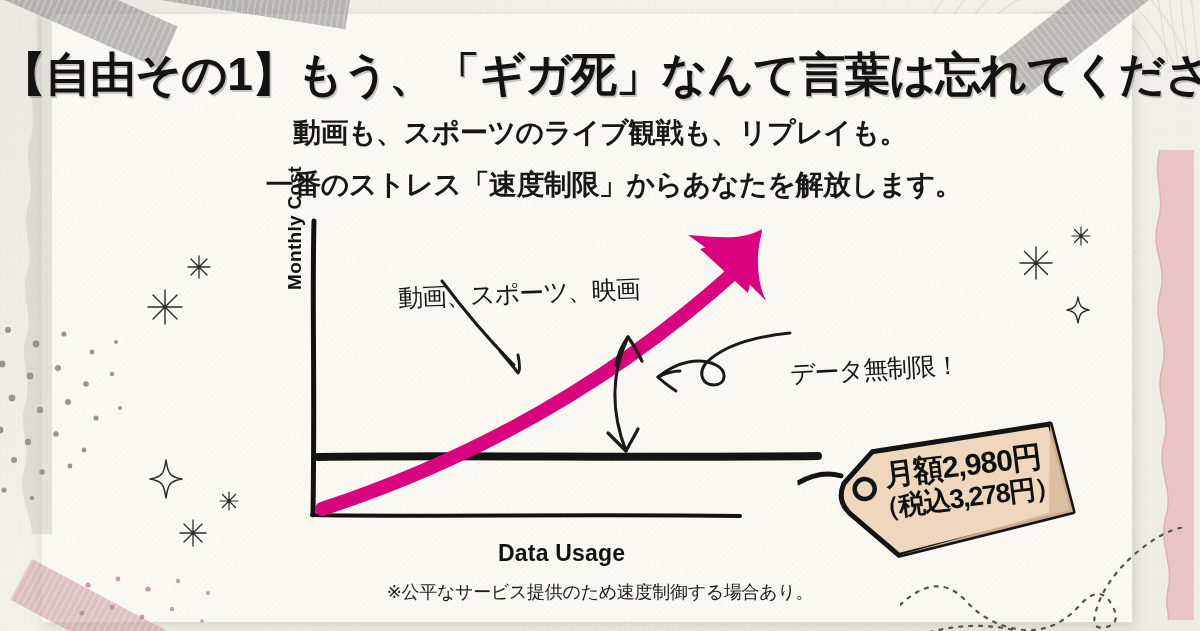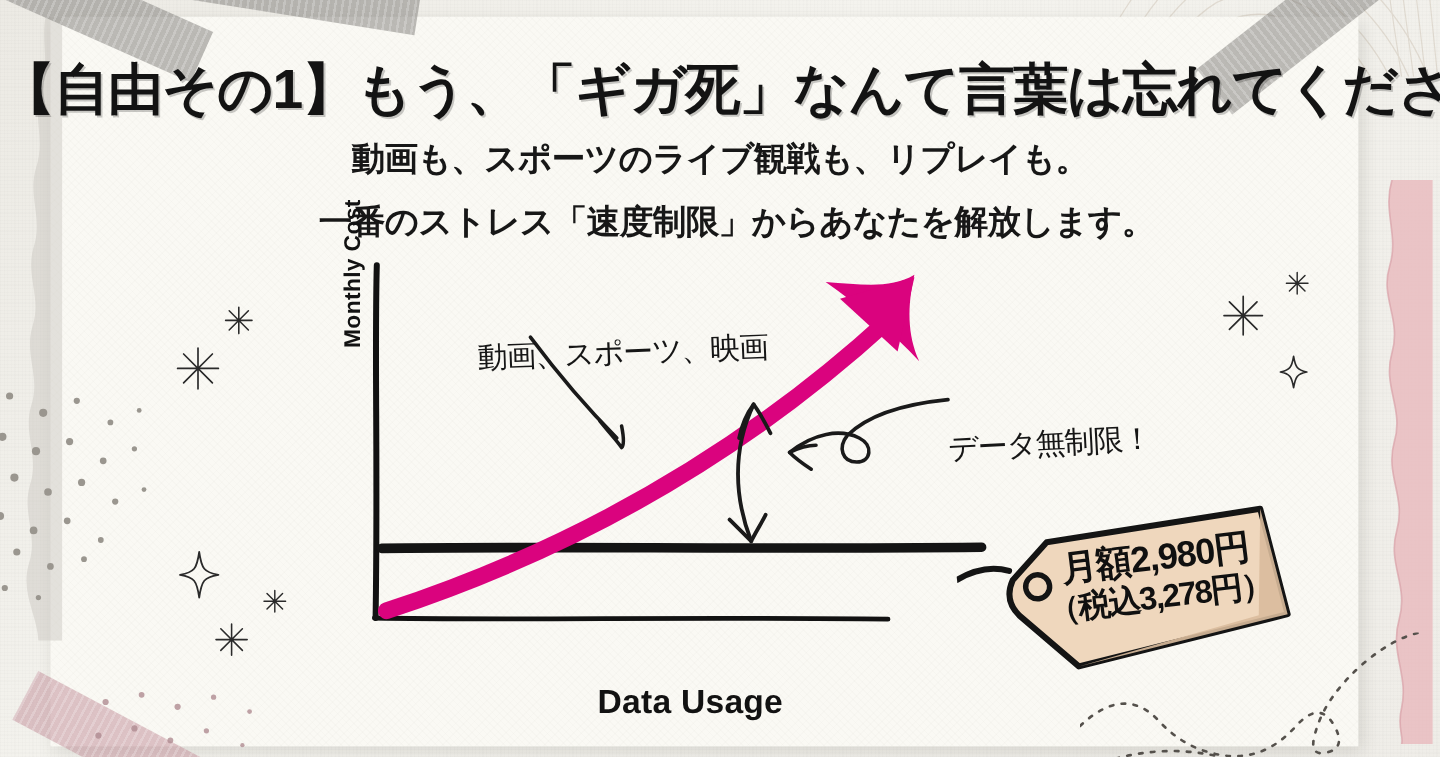--- a/index.html
+++ b/index.html
@@ -151,24 +151,23 @@
     white-space: nowrap;
   }
   #y-axis-label {
     font-size: 19px;
     left: 284px; top: 290px;
     transform: rotate(-90deg);
     transform-origin: left top;
     letter-spacing: .3px;
   }
   #x-axis-label {
-    font-size: 28px;
+    font-size: 23px;
     left: 498px; top: 540px;
     letter-spacing: .2px;
-    margin-top: 29px;
   }
 
   .handwriting {
     position: absolute;
     font-family: "DejaVu Sans", sans-serif;
     color: #161616;
     white-space: nowrap;
     font-weight: 400;
   }
   #ann-media    { left: 398px; top: 277px; font-size: 25px; transform: rotate(-2.2deg); letter-spacing:-1px;}
@@ -426,14 +425,15 @@
       <path d="M258 6 L270 96 L92 118 L246 94 Z" fill="#d9bb9c" opacity=".9"></path>
 
       <circle cx="66" cy="48" r="10" fill="none" stroke="#141414" stroke-width="4.5"></circle>
     </svg>
     <div class="tag-text">
       <div id="price-main">月額2,980円</div>
       <div id="price-sub">（税込3,278円）</div>
     </div>
   </div>
 
+  <div id="footnote">※公平なサービス提供のため速度制御する場合あり。</div>
 
 </div>
 
 </body></html>

